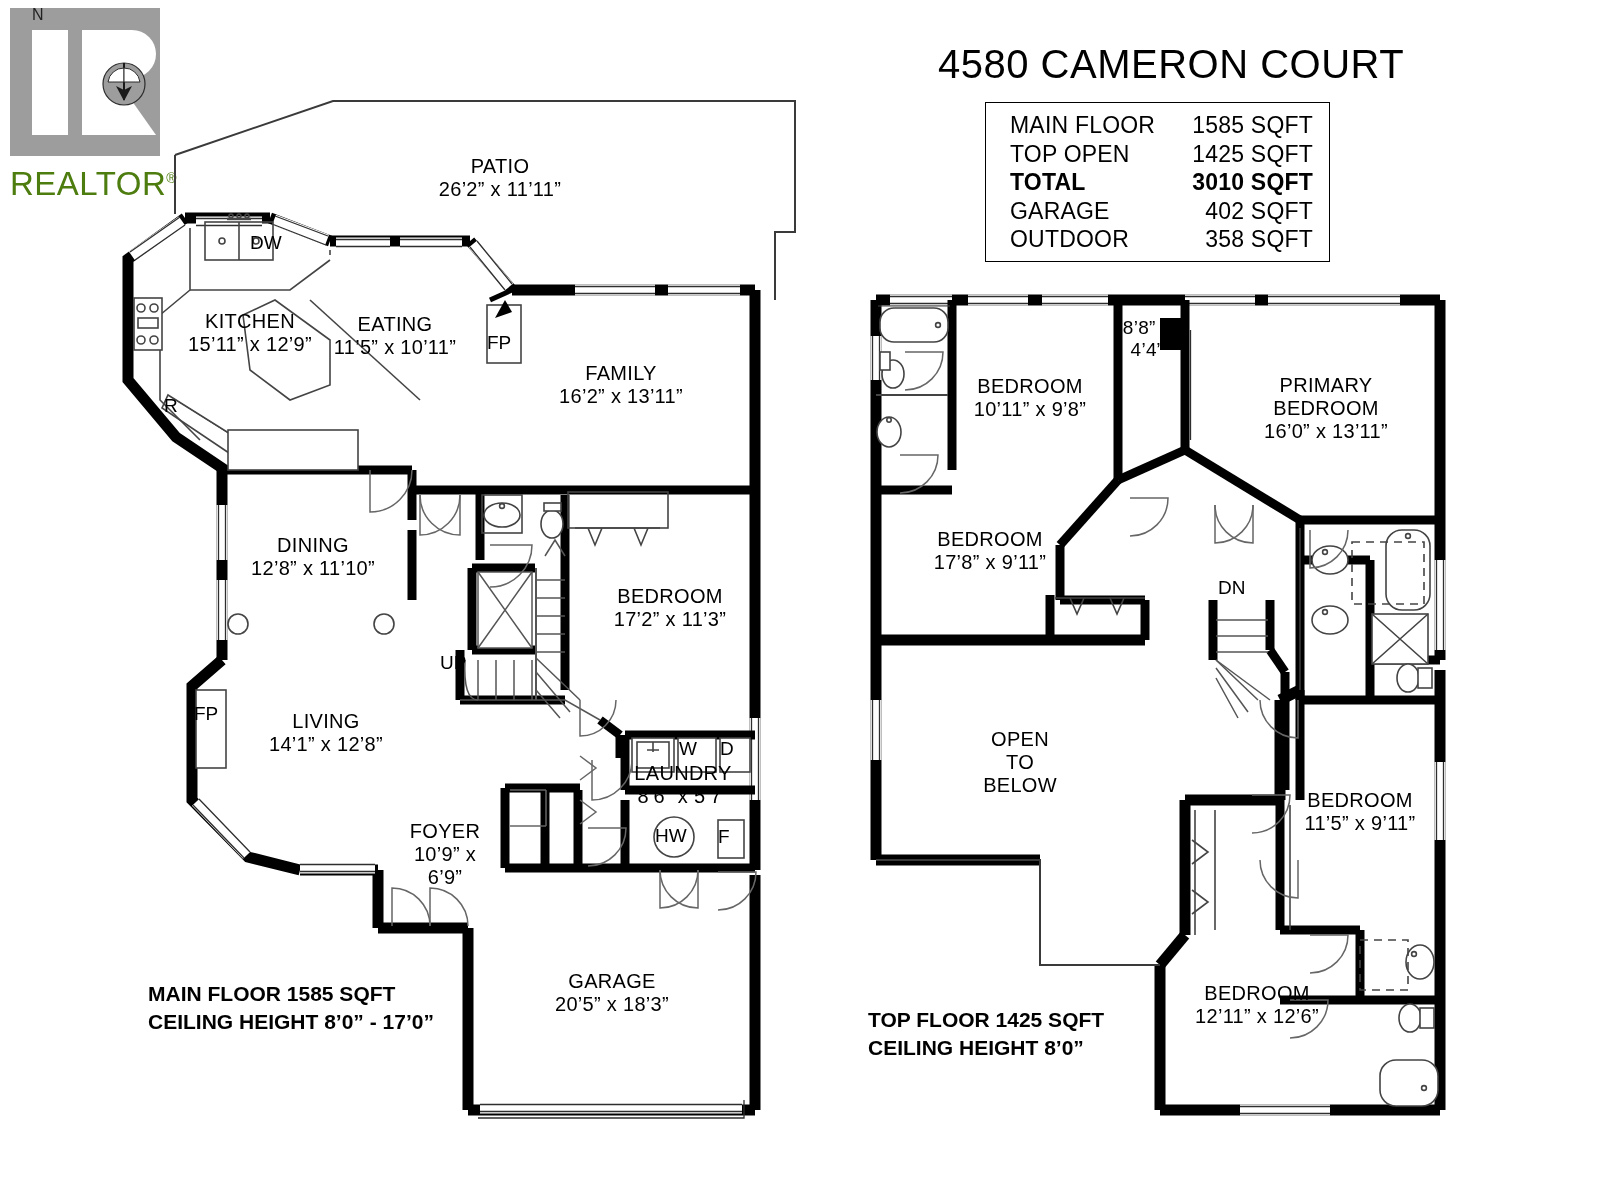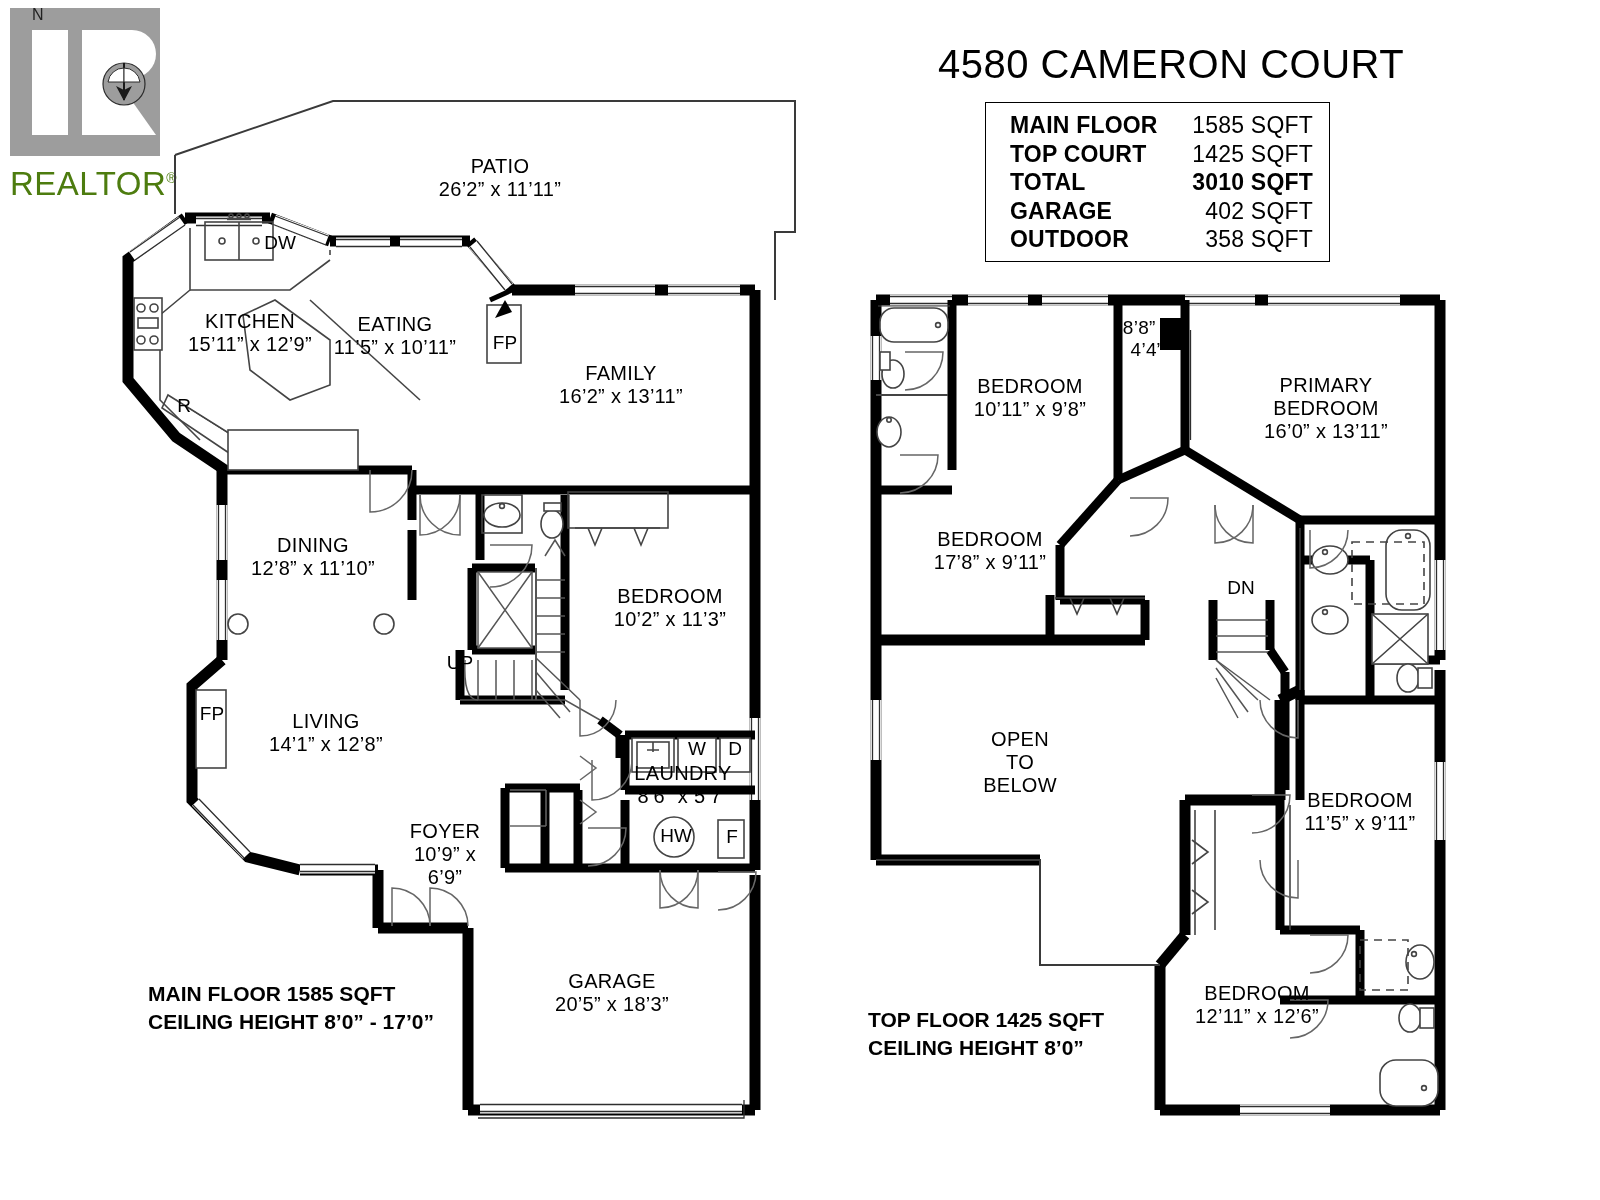--- a/index.html
+++ b/index.html
@@ -28,32 +28,32 @@
   #plan-title{
     position:absolute;left:938px;top:42px;width:440px;
     font-size:40px;letter-spacing:0.5px;text-align:center;white-space:nowrap;
   }
   #summary-box{
     position:absolute;left:985px;top:102px;width:345px;height:160px;
     border:1.6px solid #000;box-sizing:border-box;padding:8px 16px 0 24px;
   }
   .sum-row{display:flex;justify-content:space-between;font-size:23px;line-height:28.6px;letter-spacing:0.2px;}
   .sum-row.bold{font-weight:bold;}
-  .sum-row .lbl{text-align:center;font-weight:bold;}
+  .sum-row .lbl{text-align:center;}
   .sum-row .val{text-align:right;}
 
   
   svg.plan{position:absolute;left:0;top:0;width:1600px;height:1200px;overflow:visible;}
 
   
   .rlabel{position:absolute;text-align:center;white-space:nowrap;line-height:1.16;
           font-size:20px;letter-spacing:0.3px;}
   .rlabel .n{display:block;}
   .rlabel .d{display:block;}
-  .small-tag{position:absolute;font-size:19px;text-align:center;white-space:nowrap;}
+  .small-tag{position:absolute;font-size:19px;white-space:nowrap;}
   .footer-cap{position:absolute;font-size:21px;font-weight:bold;line-height:1.32;white-space:nowrap;}
 </style>
 </head>
 <body>
 
 <div id="stage">
 
   <div id="realtor-logo">
     <div id="realtor-box">
       <div class="r-bar" style="left:22px;top:22px;width:36px;height:105px;"></div>
@@ -75,21 +75,21 @@
   </div>
 
   <div id="plan-title">4580 CAMERON COURT</div>
 
   <div id="summary-box">
     <div class="sum-row">
       <span class="lbl">MAIN FLOOR</span>
       <span class="val">1585 SQFT</span>
     </div>
     <div class="sum-row">
-      <span class="lbl">TOP COURT</span>
+      <span class="lbl">TOP OPEN</span>
       <span class="val">1425 SQFT</span>
     </div>
     <div class="sum-row bold">
       <span class="lbl">TOTAL</span>
       <span class="val">3010 SQFT</span>
     </div>
     <div class="sum-row">
       <span class="lbl">GARAGE</span>
       <span class="val">402 SQFT</span>
     </div>
@@ -493,21 +493,21 @@
   <div class="rlabel" style="left:521px;top:362px;width:200px;">
     <span class="n">FAMILY</span>
     <span class="d">16’2” x 13’11”</span>
   </div>
   <div class="rlabel" style="left:213px;top:534px;width:200px;">
     <span class="n">DINING</span>
     <span class="d">12’8” x 11’10”</span>
   </div>
   <div class="rlabel" style="left:570px;top:585px;width:200px;">
     <span class="n">BEDROOM</span>
-    <span class="d">10’2” x 11’3”</span>
+    <span class="d">17’2” x 11’3”</span>
   </div>
   <div class="rlabel" style="left:226px;top:710px;width:200px;">
     <span class="n">LIVING</span>
     <span class="d">14’1” x 12’8”</span>
   </div>
   <div class="rlabel" style="left:583px;top:762px;width:200px;">
     <span class="n">LAUNDRY</span>
     <span class="d">8’6” x 5’7”</span>
   </div>
   <div class="rlabel" style="left:345px;top:820px;width:200px;">

